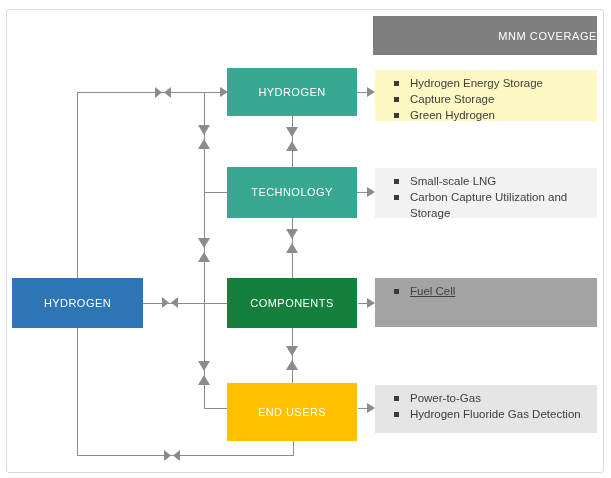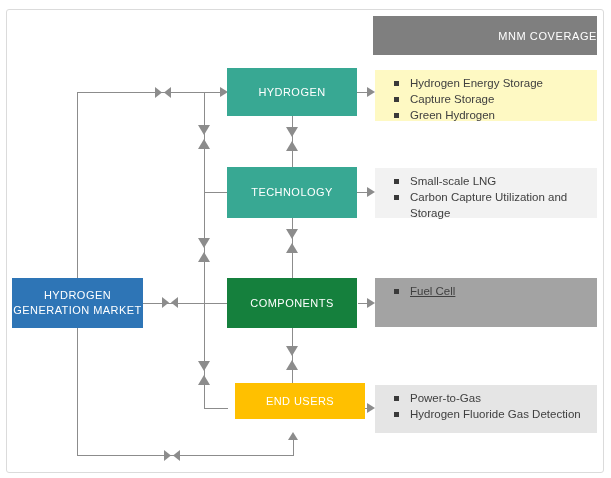--- a/index.html
+++ b/index.html
@@ -134,33 +134,32 @@
       </svg>
   </div>
   <div class="icon" style="left: 367px; top: 403px; color: rgb(140, 140, 140);">
     <svg width="8" height="10" viewBox="0 0 8 10">
         <polygon fill="currentColor" points="0,0 0,10 8,5"></polygon>
       </svg>
   </div>
 
   <div class="node" style="left: 12px; top: 278px; width: 131px; height: 50px; background-color: rgb(46, 117, 182);">
     <span>HYDROGEN</span>
-    <span>GENERATION MARKET</span>
   </div>
 
   <div class="node seg" style="top: 68px; height: 48px; background-color: rgb(56, 168, 147);">
     <span>HYDROGEN</span>
   </div>
   <div class="node seg" style="top: 167px; height: 51px; background-color: rgb(56, 168, 147); align-items: center;">
     <span>TECHNOLOGY</span>
   </div>
   <div class="node seg" style="top: 278px; height: 50px; background-color: #15803d;">
     <span>COMPONENTS</span>
   </div>
-  <div class="node seg" style="top: 383px; height: 36px; background-color: rgb(255, 192, 0); margin-left: 8px;">
+  <div class="node seg" style="top: 383px; height: 58px; background-color: rgb(255, 192, 0);">
     <span>END USERS</span>
   </div>
 
   <div class="hdr" style="background-color: rgb(127, 127, 127);">
     <span>MNM COVERAGE</span>
   </div>
 
   <div class="panel" style="top: 70px; height: 51px; background-color: #fef9c3;">
     <div class="li">
       <span class="sq"></span>

